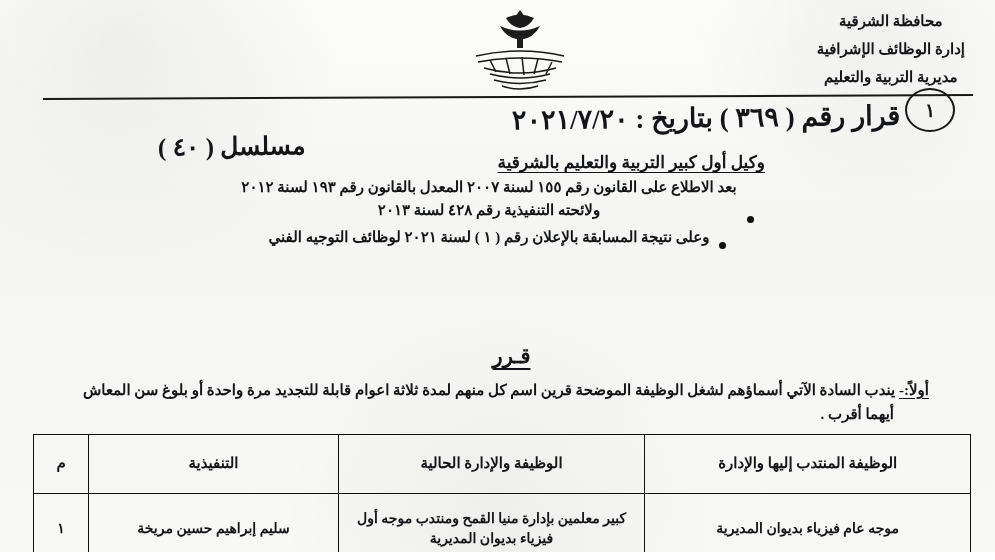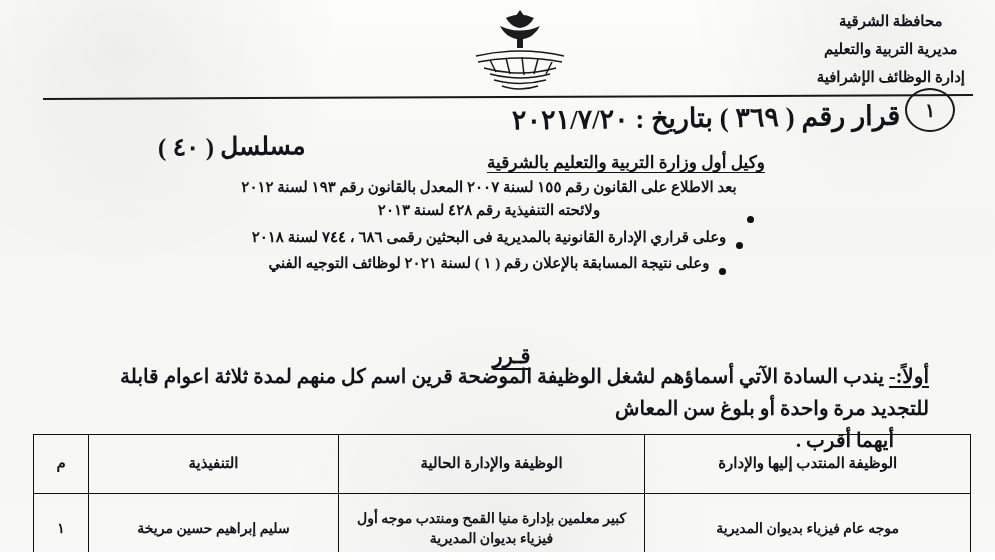--- a/index.html
+++ b/index.html
@@ -134,24 +134,24 @@
     right: 0;
     text-align: center;
     font-size: 21px;
     font-weight: bold;
     text-decoration: underline;
     text-underline-offset: 5px;
     padding-left: 28px;
   }
   .first-item {
     position: absolute;
-    top: 360px;
+    top: 378px;
     right: 66px;
     width: 870px;
-    font-size: 20px;
+    font-size: 15px;
     font-weight: bold;
     line-height: 1.6;
     text-align: right;
   }
   .first-item .lbl { text-decoration: underline; text-underline-offset: 3px; }
   .first-item .tail { display: block; margin-right: 35px; }
   table.decree-table {
     position: absolute;
     top: 434px;
     right: 24px;
@@ -178,22 +178,22 @@
 </style>
 </head>
 <body>
 
 <div class="page">
 
   <div class="scan-noise"></div>
 
   <div class="header-block">
     <div class="header-line">محافظة الشرقية</div>
+    <div class="header-line">إدارة الوظائف الإشرافية</div>
     <div class="header-line">مديرية التربية والتعليم</div>
-    <div class="header-line">إدارة الوظائف الإشرافية</div>
   </div>
   <div class="header-rule"></div>
 
   <div class="seal">
     <svg width="120" height="96" viewBox="0 0 120 96" aria-hidden="true">
 
       <g fill="#1e1e1e">
         <path d="M60 6 l5 7 h-10 z"></path>
         <path d="M46 14 q14 -7 28 0 q-5 9 -14 10 q-9 -1 -14 -10 z"></path>
         <path d="M40 22 q20 9 40 0 q-6 12 -20 14 q-14 -2 -20 -14 z"></path>
@@ -210,31 +210,27 @@
         <path d="M30 56 l6 12 M46 54 l4 16 M62 53 l2 18 M78 55 l-4 15 M92 58 l-6 12"></path>
       </g>
     </svg>
   </div>
 
   <div class="page-number">١</div>
 
   <div class="decree-title">قرار رقم ( ٣٦٩ ) بتاريخ : ٢٠٢١/٧/٢٠</div>
   <div class="serial">مسلسل ( ٤٠ )</div>
 
-  <div class="undersec">وكيل أول وزارة التربية والتعليم بالشرقية</div>
+  <div class="undersec">وكيل أول كبير التربية والتعليم بالشرقية</div>
 
   <div class="clauses">
     <div class="clause-row">
       <span class="bullet"></span>
       <span class="clause-text">بعد الاطلاع على القانون رقم ١٥٥ لسنة ٢٠٠٧ المعدل بالقانون رقم ١٩٣ لسنة ٢٠١٢
 ولائحته التنفيذية رقم ٤٢٨ لسنة ٢٠١٣</span>
-    </div>
-    <div class="clause-row">
-      <span class="bullet"></span>
-      <span class="clause-text">وعلى قراري الإدارة القانونية بالمديرية فى البحثين رقمى ٦٨٦ ، ٧٤٤  لسنة ٢٠١٨</span>
     </div>
     <div class="clause-row">
       <span class="bullet"></span>
       <span class="clause-text">وعلى نتيجة المسابقة بالإعلان رقم ( ١ ) لسنة ٢٠٢١ لوظائف التوجيه الفني</span>
     </div>
   </div>
 
   <div class="qarar">قـرر</div>
 
   <div class="first-item">

